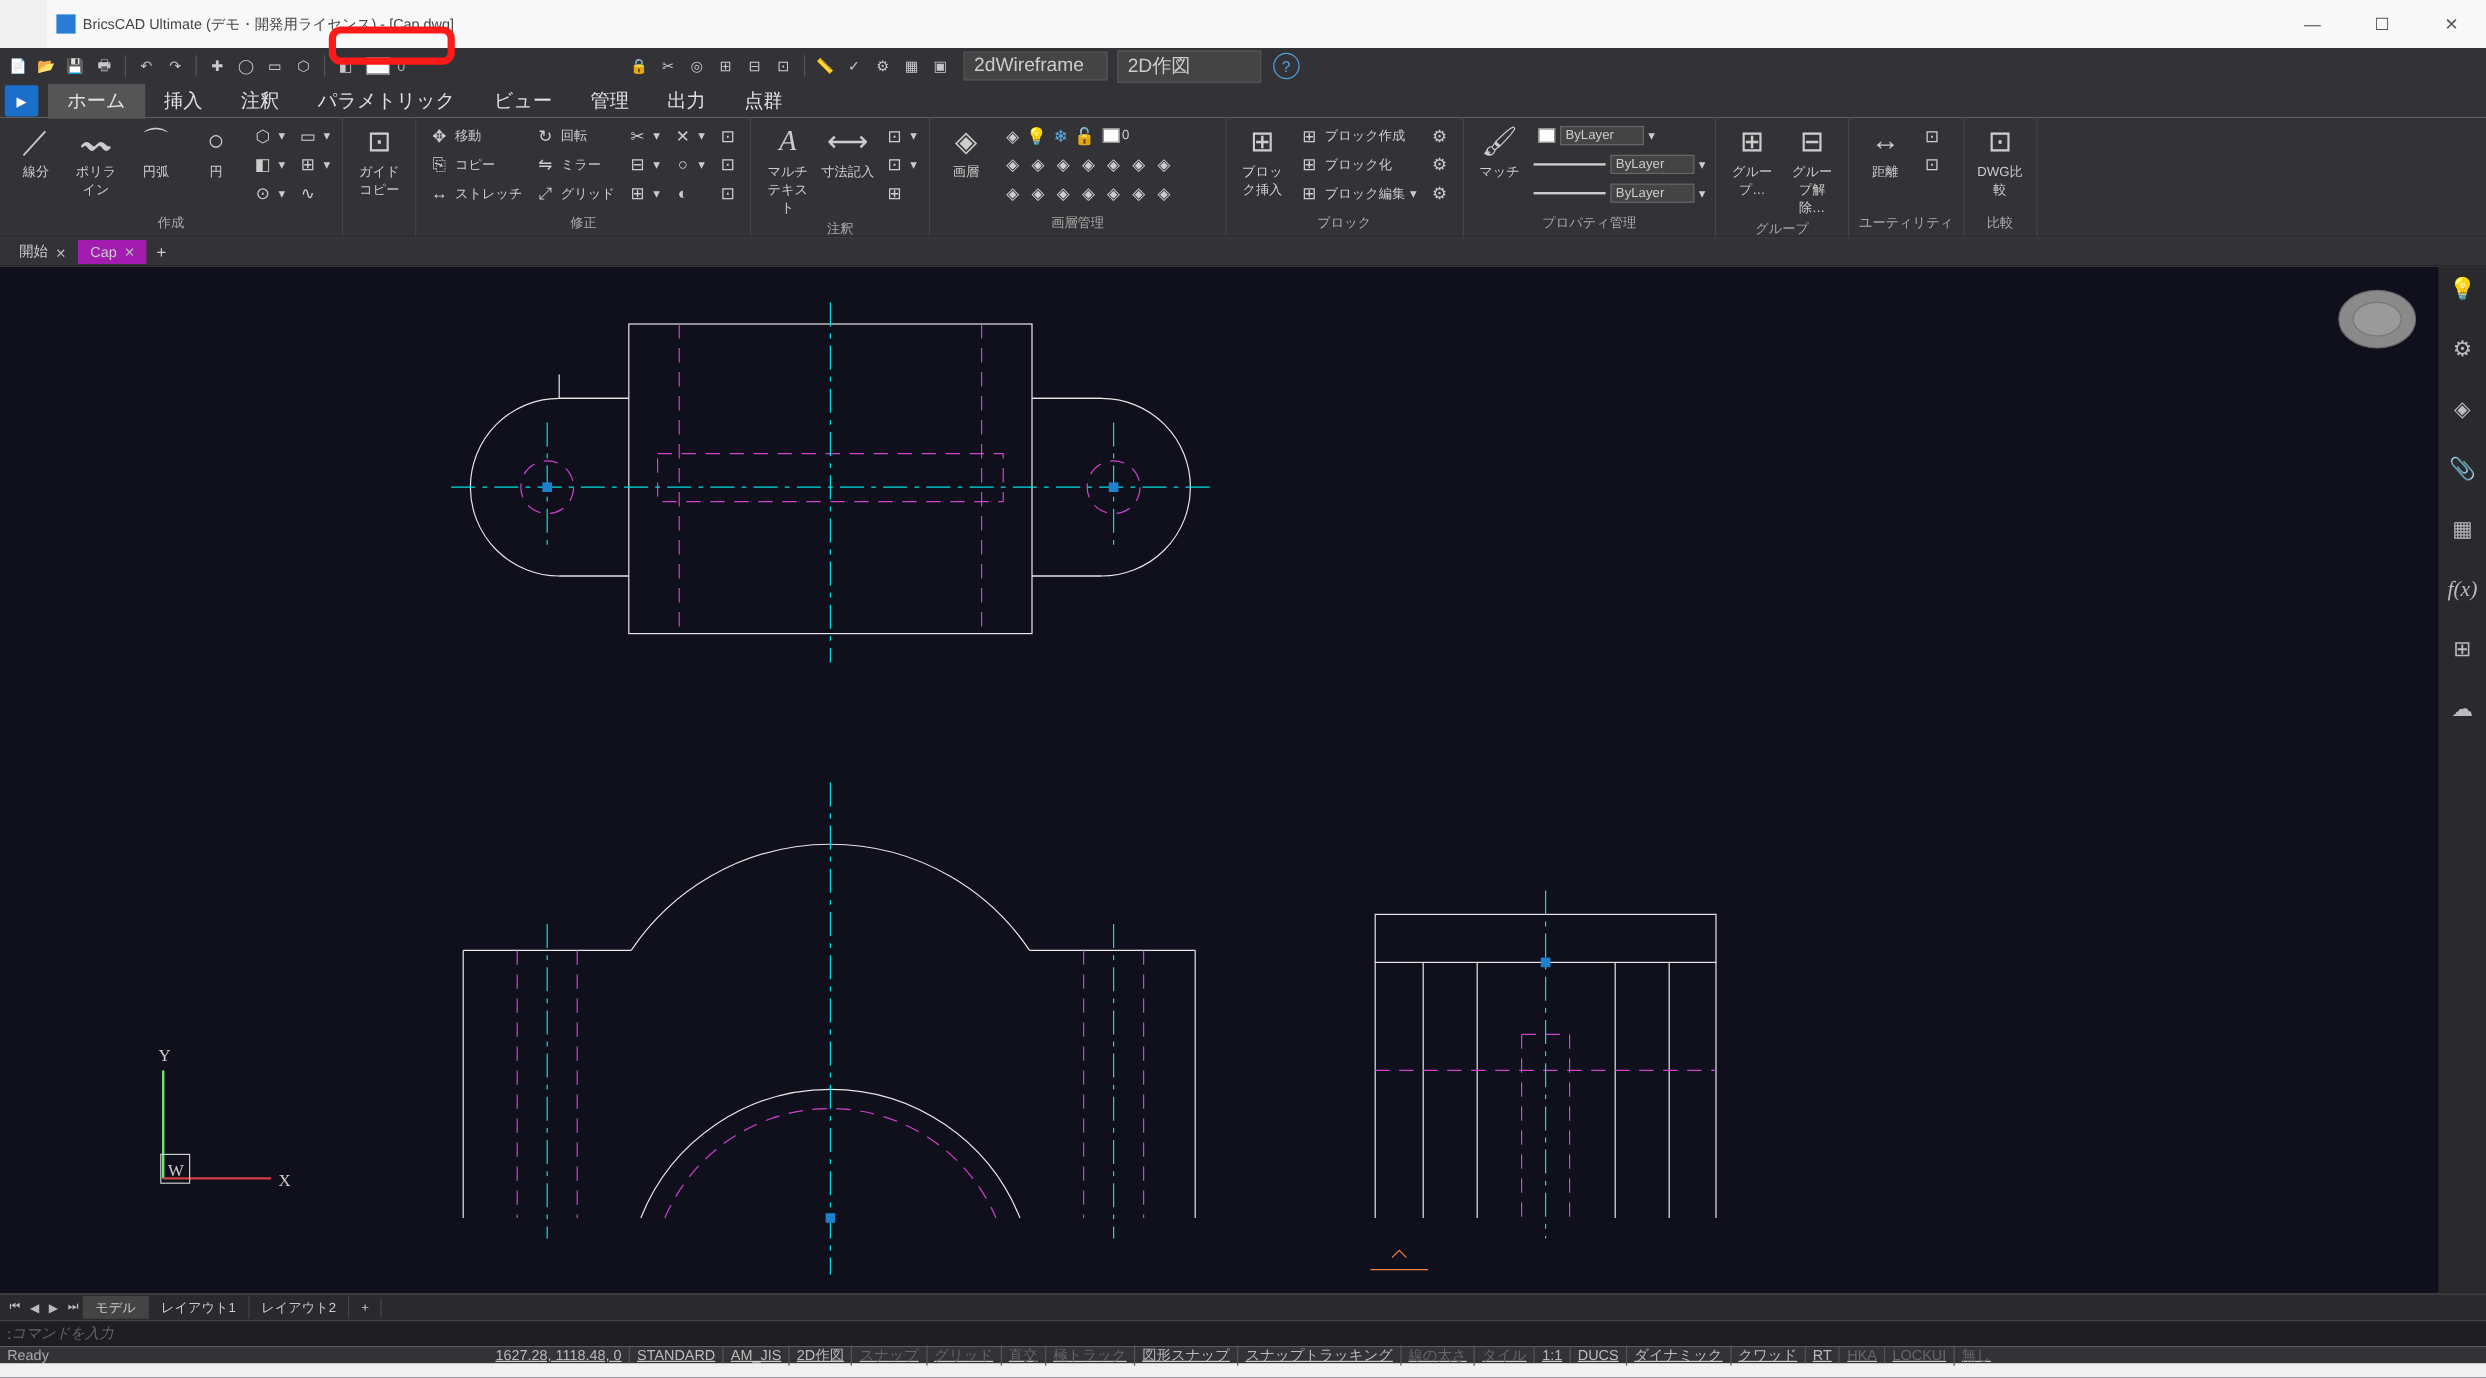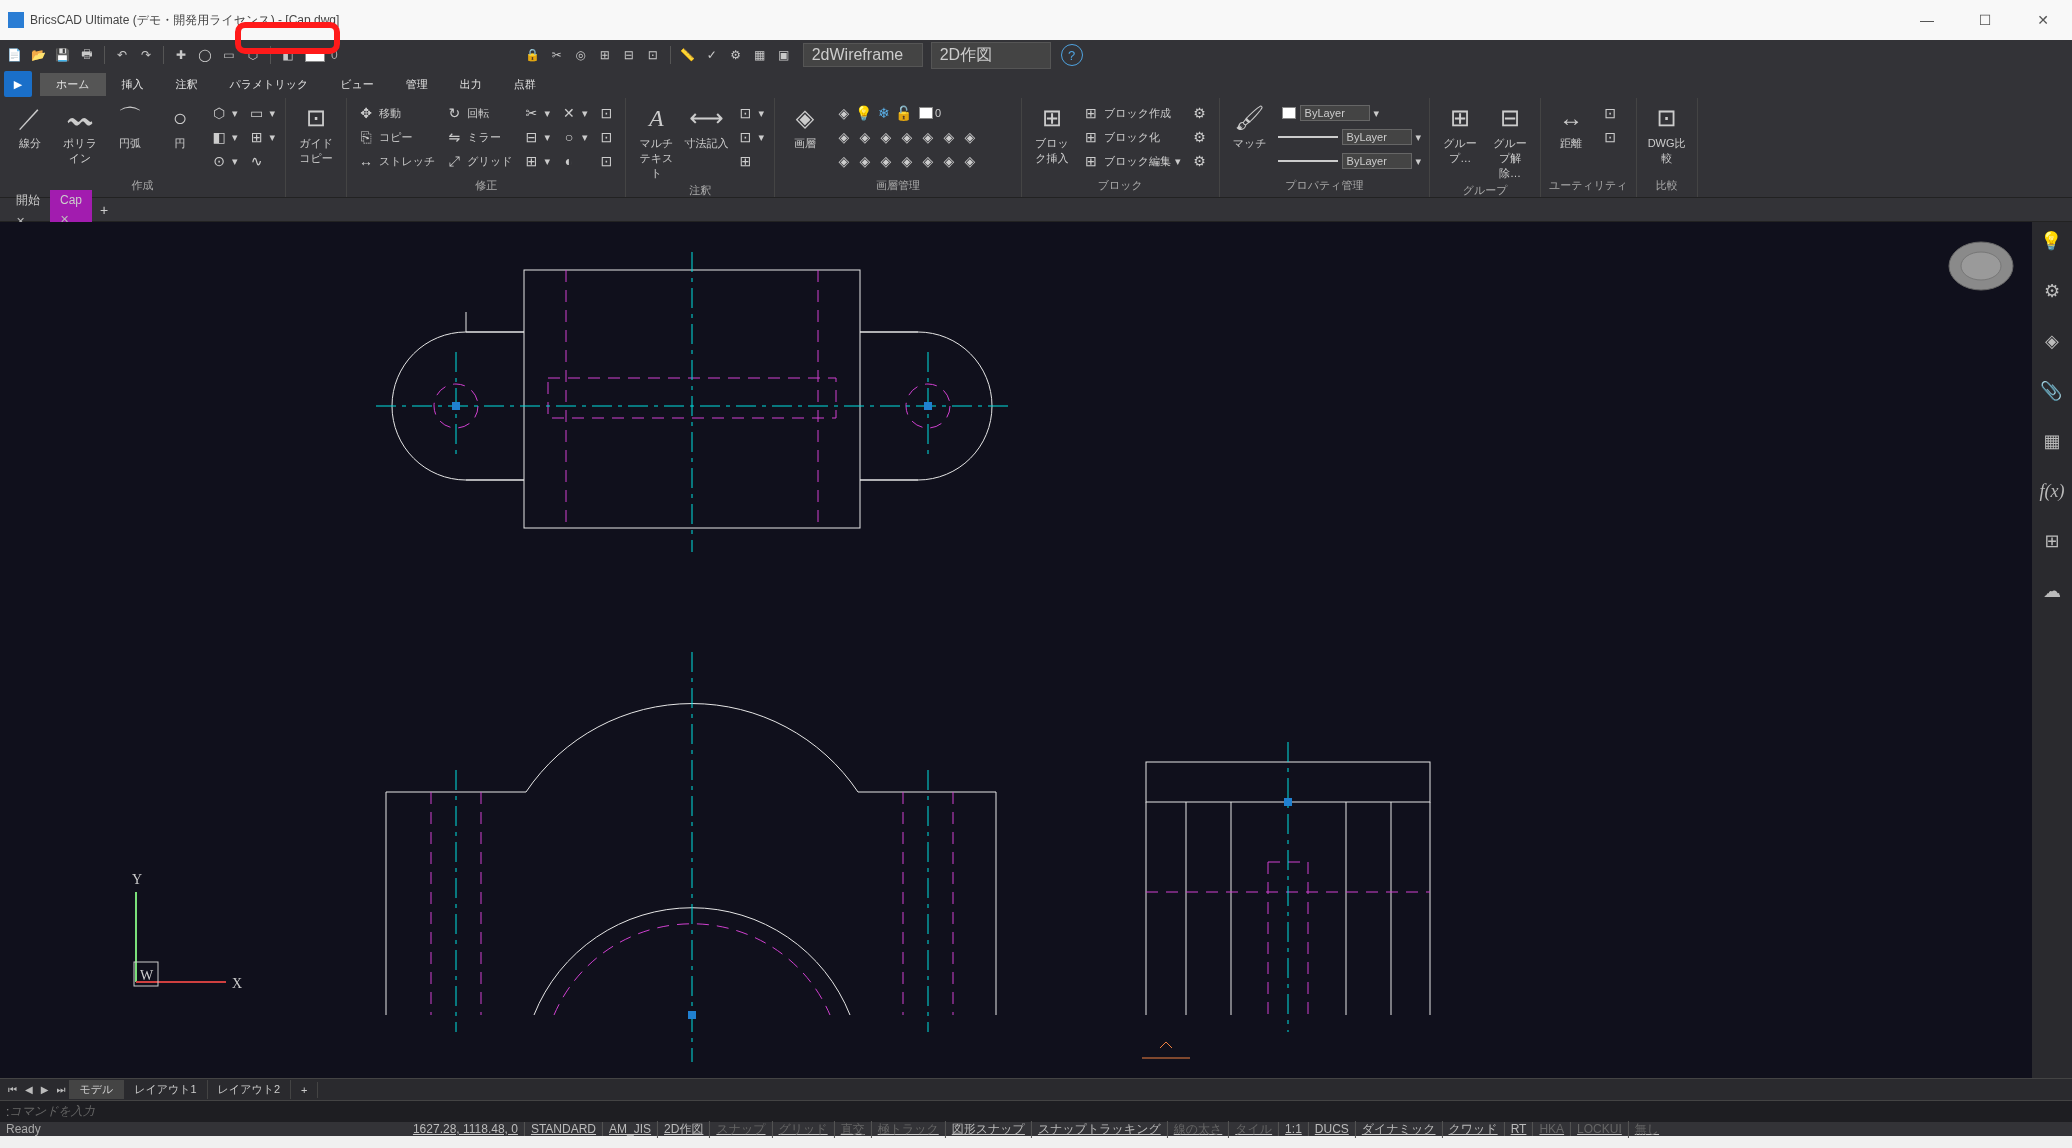--- a/index.html
+++ b/index.html
@@ -1,52 +1,52 @@
 <!DOCTYPE html>
 <html><head>
 <meta charset="utf-8">
 <style>
 * { margin: 0; padding: 0; box-sizing: border-box; font-family: "Segoe UI", Arial, sans-serif; }
 body { width: 2072px; height: 1148px; background: #f0f0f0; overflow: hidden; font-size: 11px; }
 
-.titlebar { height: 40px; background: #f8f8f8; display: flex; align-items: center; padding: 0 8px; position: relative; }
+.titlebar { height: 40px; background: #f8f8f8; display: flex; align-items: center; padding: 0 8px; position: relative; margin-left: 39px; }
 .app-icon { width: 16px; height: 16px; background: #2a7dd4; margin-right: 6px; }
 .title-text { color: #444; font-size: 12px; }
 .red-box { position: absolute; left: 235px; top: 22px; width: 105px; height: 32px; border: 6px solid #ff1a1a; border-radius: 10px; z-index: 100; }
 .title-right { position: absolute; right: 0; top: 0; display: flex; height: 40px; }
 .title-btn { width: 58px; height: 40px; display: flex; align-items: center; justify-content: center; color: #555; font-size: 14px; }
 
 .quick-access { height: 30px; background: #333337; display: flex; align-items: center; padding: 0 4px; gap: 2px; }
 .qa-icon { width: 22px; height: 22px; display: inline-flex; align-items: center; justify-content: center; color: #c8c8c8; font-size: 12px; }
 .qa-sep { width: 1px; height: 18px; background: #555; margin: 0 4px; }
 .qa-swatch { width: 20px; height: 14px; background: #fff; border: 1px solid #888; margin-left: 4px; }
 .qa-num { color: #aaa; margin-left: 4px; font-size: 12px; }
 .qa-dropdown { background: #444; color: #ccc; padding: 2px 8px; margin-left: 6px; border: 1px solid #555; font-size: 16px; min-width: 120px; display: inline-block; }
 .qa-help { width: 22px; height: 22px; border-radius: 50%; border: 1px solid #4fa3e0; color: #4fa3e0; display: flex; align-items: center; justify-content: center; margin-left: 8px; font-size: 13px; }
 
 .menubar { height: 28px; background: #333337; display: flex; align-items: center; padding-left: 4px; }
 .logo-btn { width: 28px; height: 26px; background: #1a6fc9; color: #fff; display: flex; align-items: center; justify-content: center; margin-right: 8px; border-radius: 2px; }
-.menu-item { color: #e0e0e0; padding: 4px 16px; font-size: 11px; }
+.menu-item { color: #e0e0e0; padding: 4px 16px; font-size: 16px; }
 .menu-item.active { background: #555; }
 
 .ribbon { height: 100px; background: #333337; display: flex; border-bottom: 1px solid #222; }
 .ribbon-group { display: flex; flex-direction: column; padding: 4px 8px; border-right: 1px solid #444; }
 .ribbon-group-body { flex: 1; display: flex; align-items: flex-start; gap: 6px; }
 .ribbon-group-label { text-align: center; color: #aaa; font-size: 11px; padding-top: 2px; }
 .big-btn { display: flex; flex-direction: column; align-items: center; color: #ccc; font-size: 11px; width: 44px; text-align:center; }
 .big-btn .ico { width: 32px; height: 32px; margin-bottom: 2px; display:flex; align-items:center; justify-content:center; font-size: 24px; }
 .small-row { display: flex; flex-direction: column; gap: 2px; }
 .small-btn { color: #ccc; font-size: 11px; display: flex; align-items: center; gap: 4px; height: 22px; padding: 0 2px; white-space: nowrap; }
 .small-ico { width: 18px; height: 18px; display:inline-flex; align-items:center; justify-content:center; font-size: 14px; }
 .prop-row { display:flex; align-items:center; gap:4px; color:#ccc; font-size:11px; height:22px; }
 .prop-swatch-line { width: 60px; height: 2px; background: #ccc; }
 .prop-select { background:#444; border:1px solid #666; padding: 1px 4px; color:#ccc; min-width: 70px; }
 
 .doc-tabs { height: 24px; background: #333337; display: flex; align-items: center; padding-left: 6px; border-bottom: 1px solid #222; }
-.doc-tab { padding: 3px 10px; color: #ccc; font-size: 12px; display: flex; align-items: flex-start; gap: 6px; flex-direction: column; }
+.doc-tab { padding: 3px 10px; color: #ccc; font-size: 12px; display: flex; align-items: flex-end; gap: 6px; }
 .doc-tab.active { background: #a21caf; }
 .doc-tab .close-x { font-size: 11px; color: #bbb; }
 .doc-add { color:#ccc; padding: 0 8px; font-size: 14px; }
 
 .workspace { height: 856px; background: #10101c; position: relative; }
 .canvas-svg { position: absolute; left: 0; top: 0; width: 100%; height: 100%; }
 .right-panel { position: absolute; right: 0; top: 0; width: 40px; height: 100%; background: #2a2a2e; display: flex; flex-direction: column; align-items: center; padding-top: 6px; gap: 24px; color: #bbb; font-size: 18px; }
 .right-panel .p-ico { width: 26px; height: 26px; display:flex; align-items:center; justify-content:center; }
 .nav-compass { position: absolute; right: 56px; top: 16px; width: 70px; height: 56px; }
 

